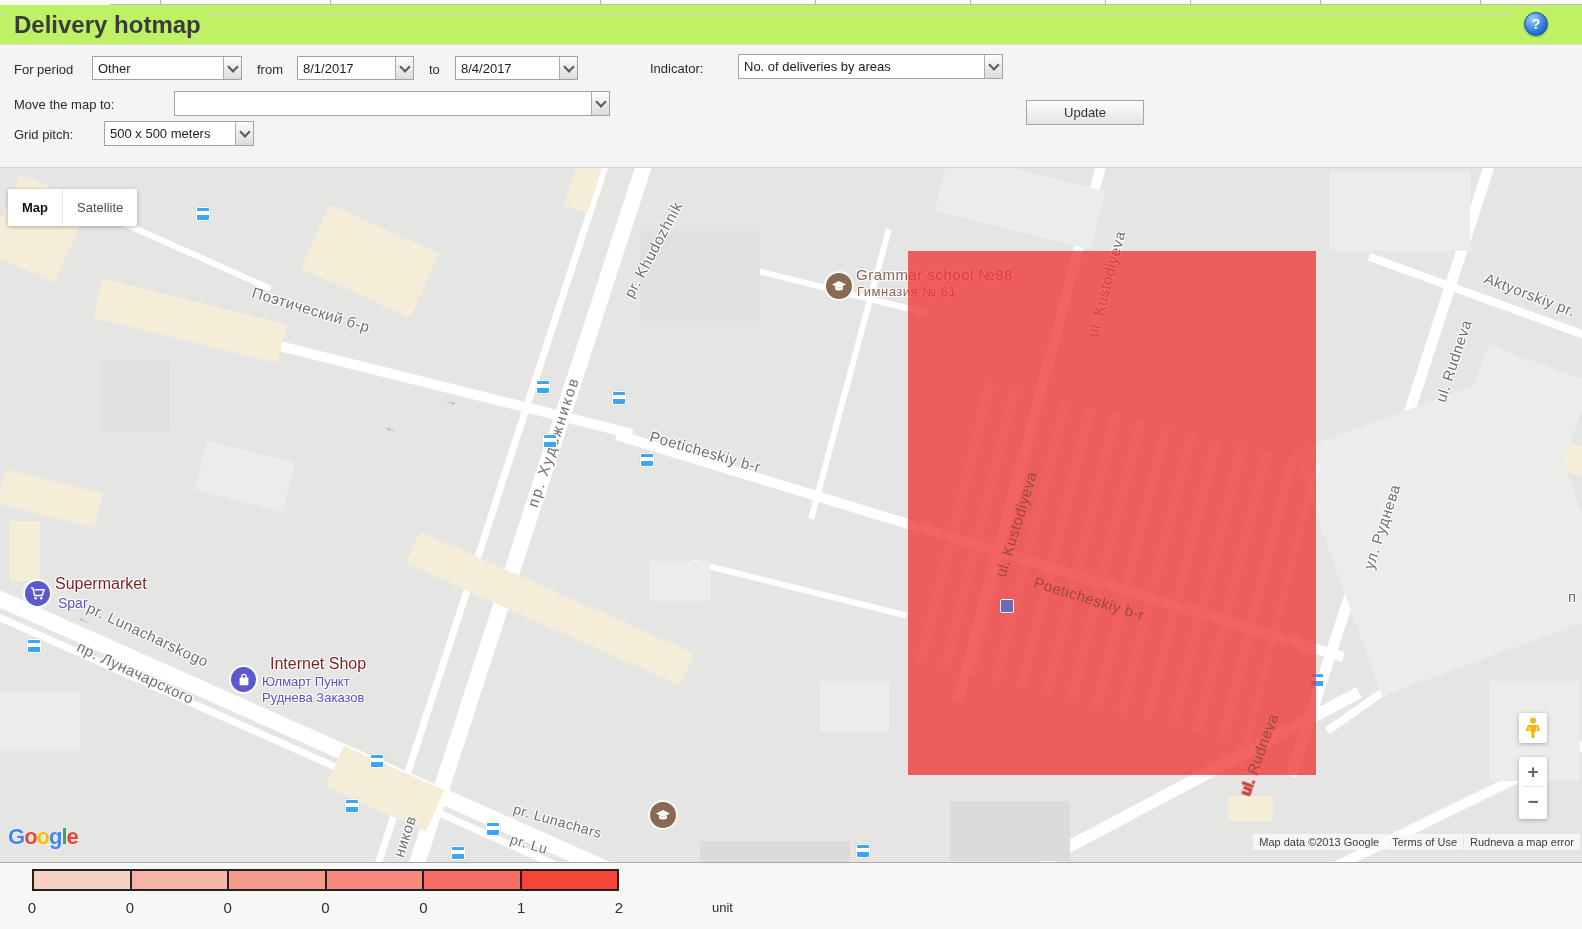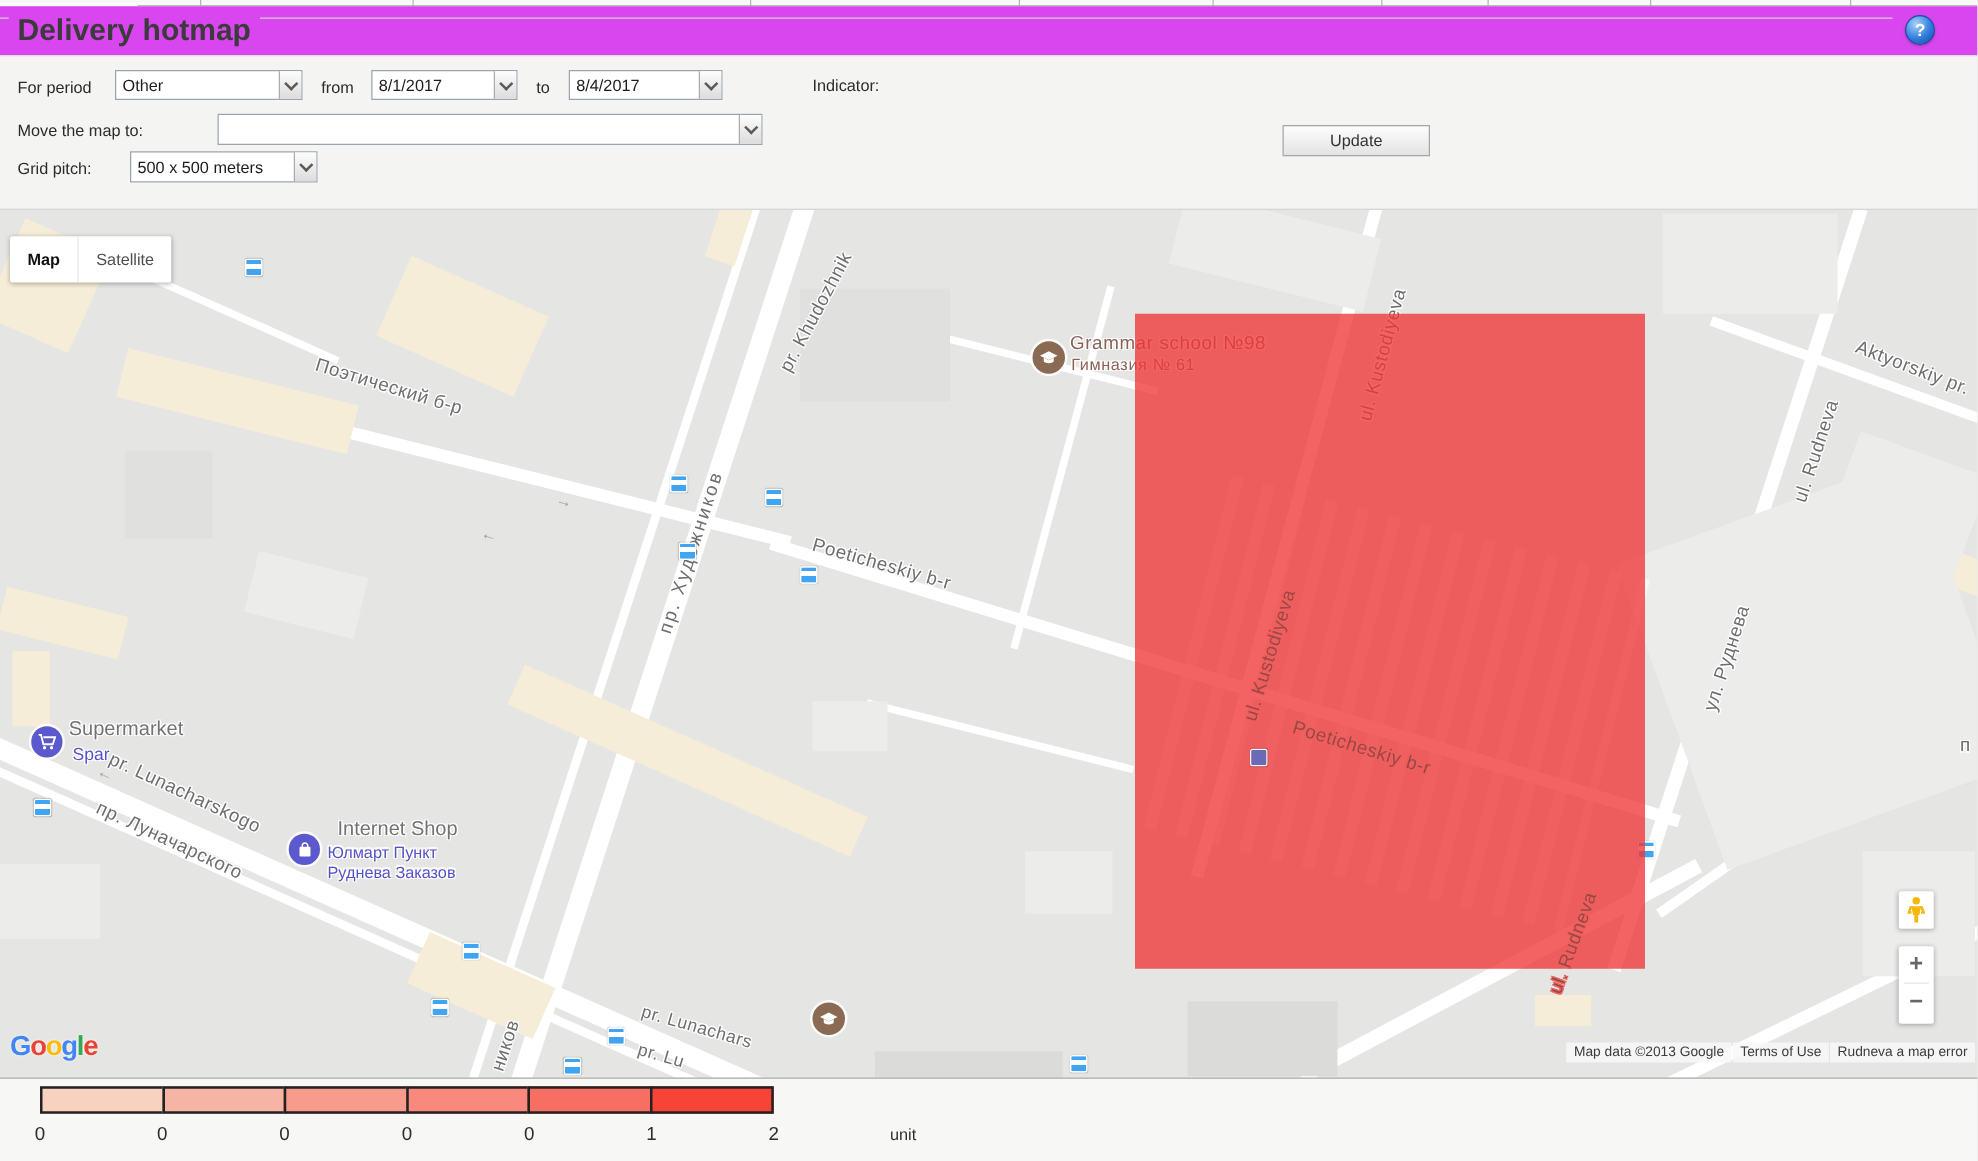--- a/index.html
+++ b/index.html
@@ -6,21 +6,21 @@
   body{width:1582px;height:929px;overflow:hidden;background:#f2f2f1;
        font-family:"Liberation Sans", sans-serif;position:relative;}
   .abs{position:absolute;}
 
   
   .tabstrip{left:0;top:0;width:1582px;height:5px;background:#fafafa;}
   .tabline{left:110px;top:4px;width:1472px;height:1px;background:#bdbdbd;}
   .tabtick{top:0;width:1px;height:5px;background:#b5b5b5;}
 
   
-  .header{left:0;top:5px;width:1582px;height:39px;background:#d946ef;border-bottom:1px solid #dcdcdc;}
+  .header{left:0;top:5px;width:1582px;height:39px;background:#bef264;border-bottom:1px solid #dcdcdc;}
   .fieldline{top:9px;height:1px;background:#cfcfcf;}
   .page-title{left:14px;top:6px;font-size:24px;font-weight:bold;color:#3b3b3b;letter-spacing:0px;}
   .help{left:1524px;top:7px;width:22px;height:22px;border-radius:50%;
         background:radial-gradient(circle at 35% 28%, #a6d0f7, #2f7de0 55%, #174a9e);
         border:1px solid #1b4fa0;color:#fff;font-weight:bold;font-size:14px;
         display:flex;align-items:center;justify-content:center;cursor:pointer;box-shadow:0 1px 2px rgba(0,0,0,.25);}
 
   
   .toolbar{left:0;top:45px;width:1582px;height:122px;background:#f4f4f3;}
   .tlabel{font-size:13px;color:#2b2b2b;}
@@ -38,21 +38,21 @@
   .road{position:absolute;background:#ffffff;}
   .bld{position:absolute;}
   .beige{background:#f6edd8;}
   .gray{background:#e0e0df;}
   .lgray{background:#ececeb;}
   .dgray{background:#dbdbda;}
   .mlabel{position:absolute;font-size:15px;color:#6e6e6e;white-space:nowrap;letter-spacing:0.5px;
           text-shadow:-1px -1px 0 #fff,1px -1px 0 #fff,-1px 1px 0 #fff,1px 1px 0 #fff;}
   .redlabel{position:absolute;font-size:15px;color:#9a4747;white-space:nowrap;letter-spacing:0.5px;z-index:30;
           text-shadow:-1px -1px 0 #ef5f5c,1px -1px 0 #ef5f5c,-1px 1px 0 #ef5f5c,1px 1px 0 #ef5f5c;}
-  .poi-title{position:absolute;white-space:nowrap;font-size:16px;color:#737373;
+  .poi-title{position:absolute;white-space:nowrap;font-size:16px;color:#7f1d1d;
           text-shadow:-1px -1px 0 #fff,1px -1px 0 #fff,-1px 1px 0 #fff,1px 1px 0 #fff;}
   .poi-sub{position:absolute;white-space:nowrap;font-size:13px;color:#5552c6;
           text-shadow:-1px -1px 0 #fff,1px -1px 0 #fff,-1px 1px 0 #fff,1px 1px 0 #fff;}
   .school-title{color:#8d5f55;font-size:15px;}
   .school-sub{color:#8d5f55;}
   .picon{position:absolute;border-radius:50%;display:flex;align-items:center;justify-content:center;
          box-shadow:0 0 0 2px rgba(255,255,255,.85);}
   .bus{position:absolute;width:12px;height:12px;border-radius:2px;border:1px solid #fff;
        background:linear-gradient(#3fa5f2 0 3px,#ffffff 3px 7px,#3fa5f2 7px);box-shadow:0 0 1px rgba(0,0,0,.3);}
   .overlay{left:908px;top:83px;width:408px;height:524px;background:rgba(240,55,55,0.78);z-index:20;}
@@ -119,20 +119,26 @@
       </span>
   </div>
   <span class="abs tlabel" style="left:429px;top:17px">to</span>
   <div class="abs combo" style="left:455px;top:11px;width:123px;height:24px">
     <span class="val">8/4/2017</span>
     <span class="btn">
         <i class="chev"></i>
       </span>
   </div>
   <span class="abs tlabel" style="left:650px;top:16px">Indicator:</span>
+  <div class="abs combo" style="left:738px;top:9px;width:265px;height:25px">
+    <span class="val">No. of deliveries by areas</span>
+    <span class="btn">
+        <i class="chev"></i>
+      </span>
+  </div>
   <div class="abs update-btn">Update</div>
 
   <span class="abs tlabel" style="left:14px;top:52px">Move the map to:</span>
   <div class="abs combo" style="left:174px;top:46px;width:436px;height:25px">
     <span class="val"></span>
     <span class="btn">
         <i class="chev"></i>
       </span>
   </div>
 

